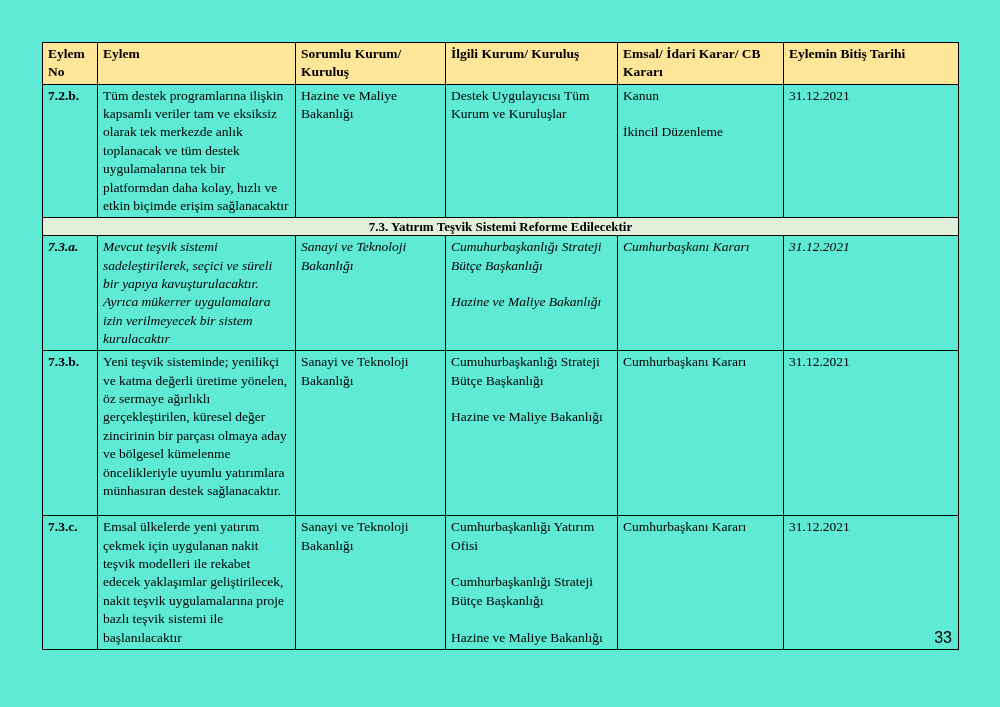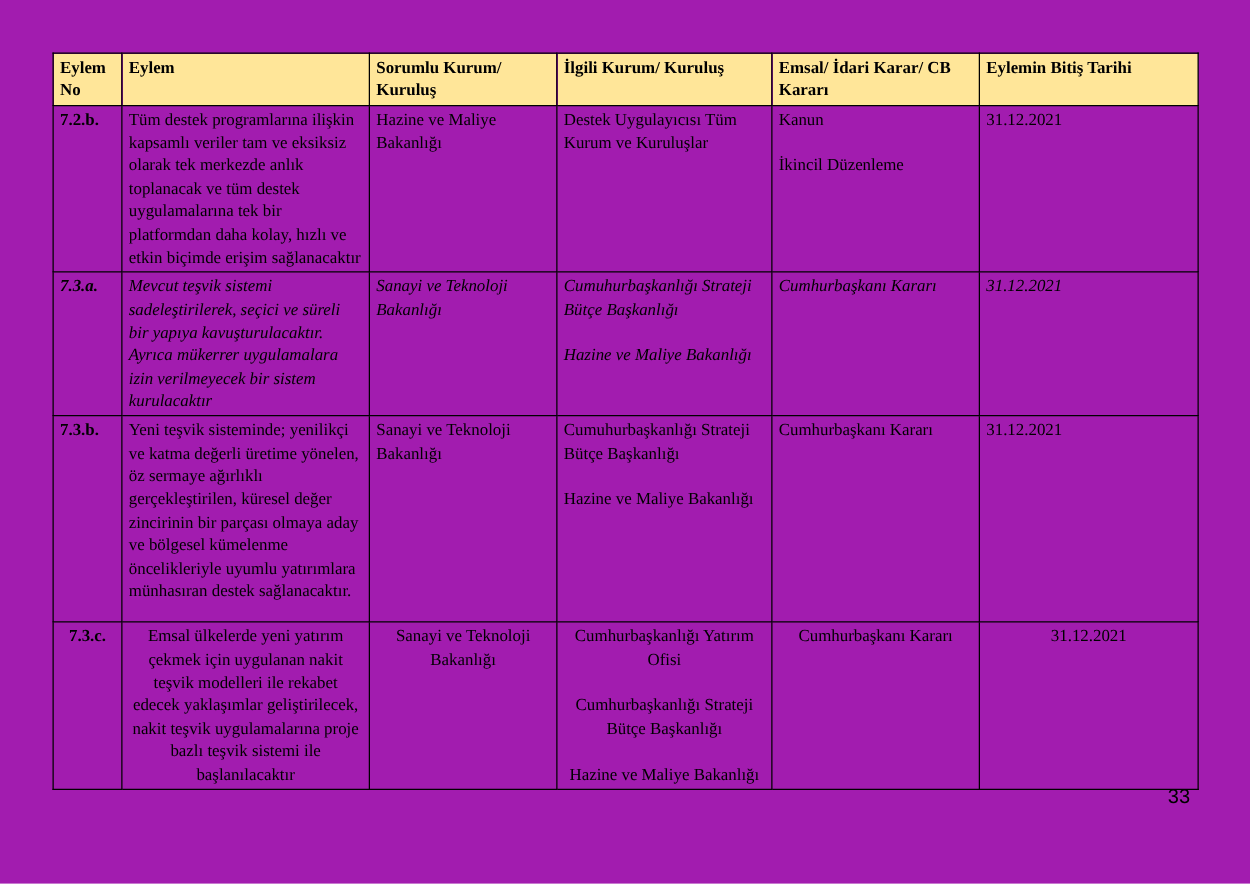--- a/index.html
+++ b/index.html
@@ -4,21 +4,21 @@
 <style>
   html, body {
     margin: 0;
     padding: 0;
     background: #ffffff;
   }
   .page {
     position: relative;
     width: 1000px;
     height: 707px;
-    background: #a21caf;
+    background: #5eead4;
     font-family: "Liberation Serif", serif;
     color: #000000;
   }
   table.action-table {
     position: absolute;
     left: 42px;
     top: 42px;
     width: 916px;
     border-collapse: collapse;
     table-layout: fixed;
@@ -35,21 +35,21 @@
   }
   table.action-table th {
     text-align: left;
     font-weight: bold;
   }
   tr.header-row { height: 36px; }
   tr.row-1 { height: 130px; }
   tr.section-row { height: 18px; }
   tr.row-2 { height: 96px; font-style: italic; }
   tr.row-3 { height: 165px; }
-  tr.row-4 { height: 131px; text-align: center; }
+  tr.row-4 { height: 131px; }
   td.cell-no { font-weight: bold; margin-top: 37px; }
   tr.section-row td {
     font-weight: bold;
     text-align: center;
     vertical-align: middle;
     padding: 0 2px;
     font-size: 13px;
     line-height: 1.1;
   }
   .page-number {
@@ -90,20 +90,23 @@
       <tr class="row-1">
         <td class="cell-no">7.2.b.</td>
         <td>Tüm destek programlarına ilişkin kapsamlı veriler tam ve eksiksiz olarak tek merkezde anlık toplanacak ve tüm destek uygulamalarına tek bir platformdan daha kolay, hızlı ve etkin biçimde erişim sağlanacaktır</td>
         <td>Hazine ve Maliye Bakanlığı</td>
         <td>Destek Uygulayıcısı Tüm Kurum ve Kuruluşlar</td>
         <td>Kanun
 
 İkincil Düzenleme</td>
         <td>31.12.2021</td>
       </tr>
+      <tr class="section-row">
+        <td colspan="6" style="background: rgb(226, 239, 218);">7.3. Yatırım Teşvik Sistemi Reforme Edilecektir</td>
+      </tr>
       <tr class="row-2">
         <td class="cell-no">7.3.a.</td>
         <td>Mevcut teşvik sistemi sadeleştirilerek, seçici ve süreli bir yapıya kavuşturulacaktır. Ayrıca mükerrer uygulamalara izin verilmeyecek bir sistem kurulacaktır</td>
         <td>Sanayi ve Teknoloji Bakanlığı</td>
         <td>Cumuhurbaşkanlığı Strateji Bütçe Başkanlığı
 
 Hazine ve Maliye Bakanlığı</td>
         <td>Cumhurbaşkanı Kararı</td>
         <td>31.12.2021</td>
       </tr>

